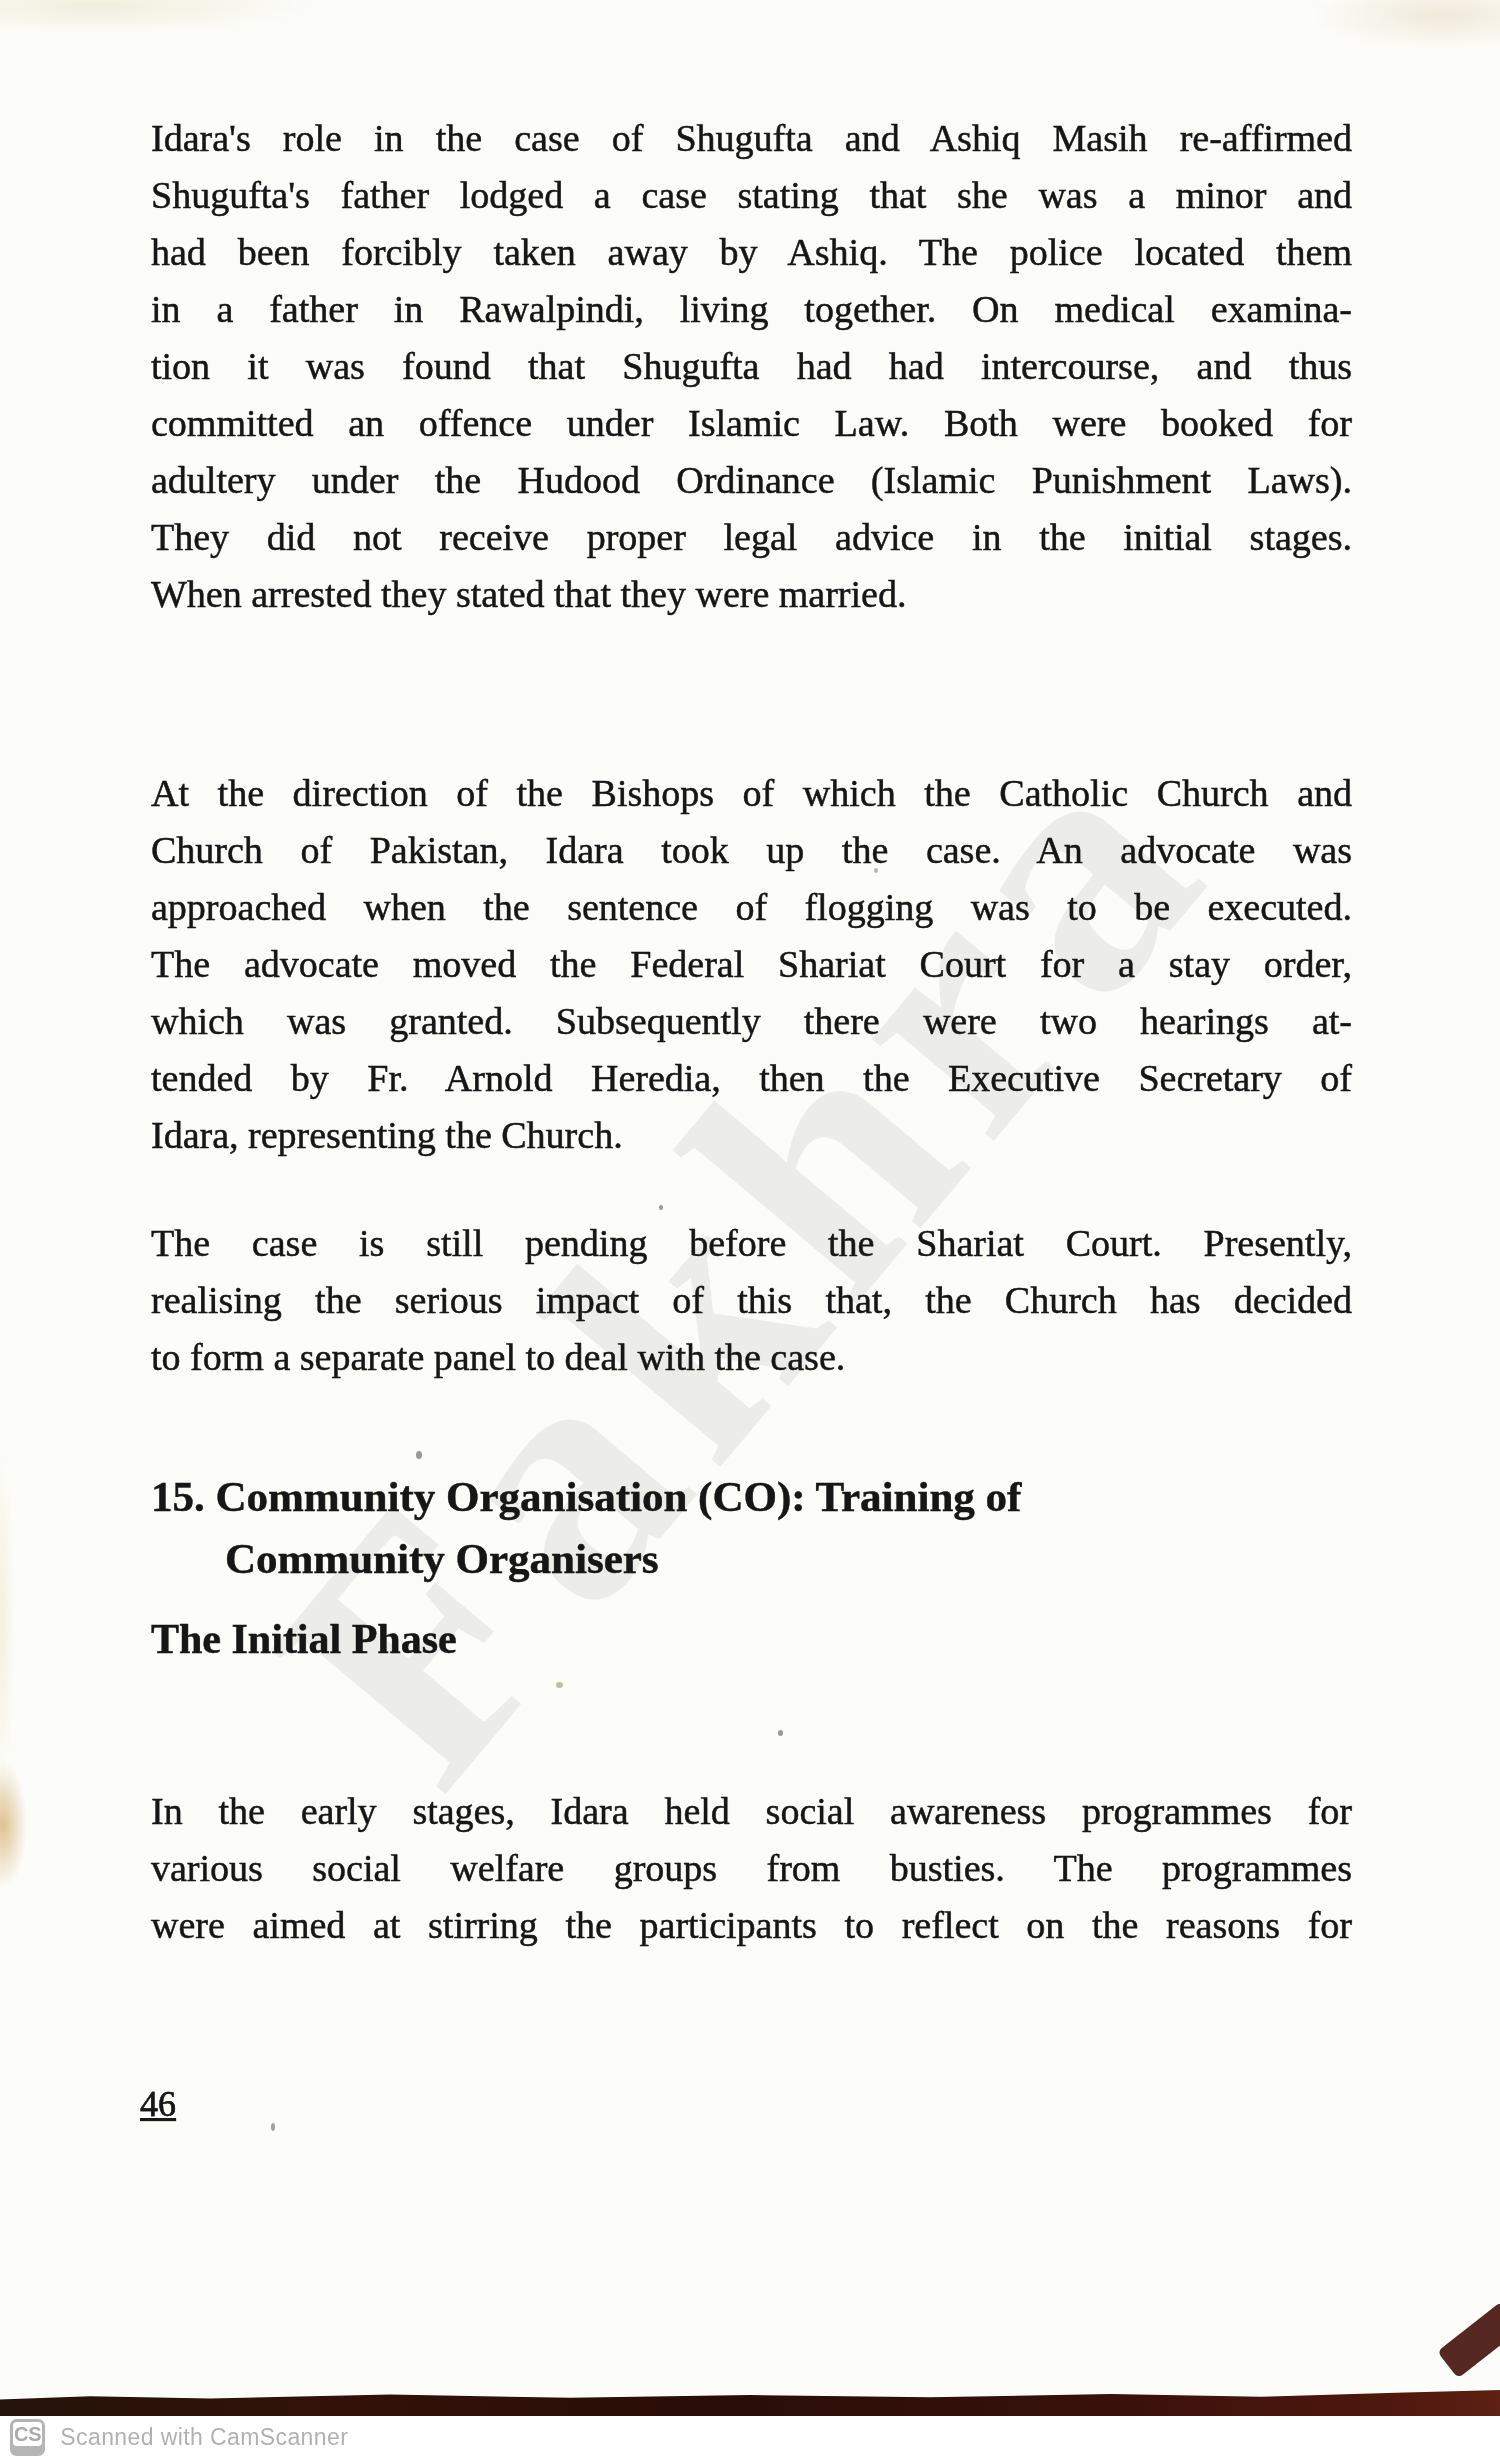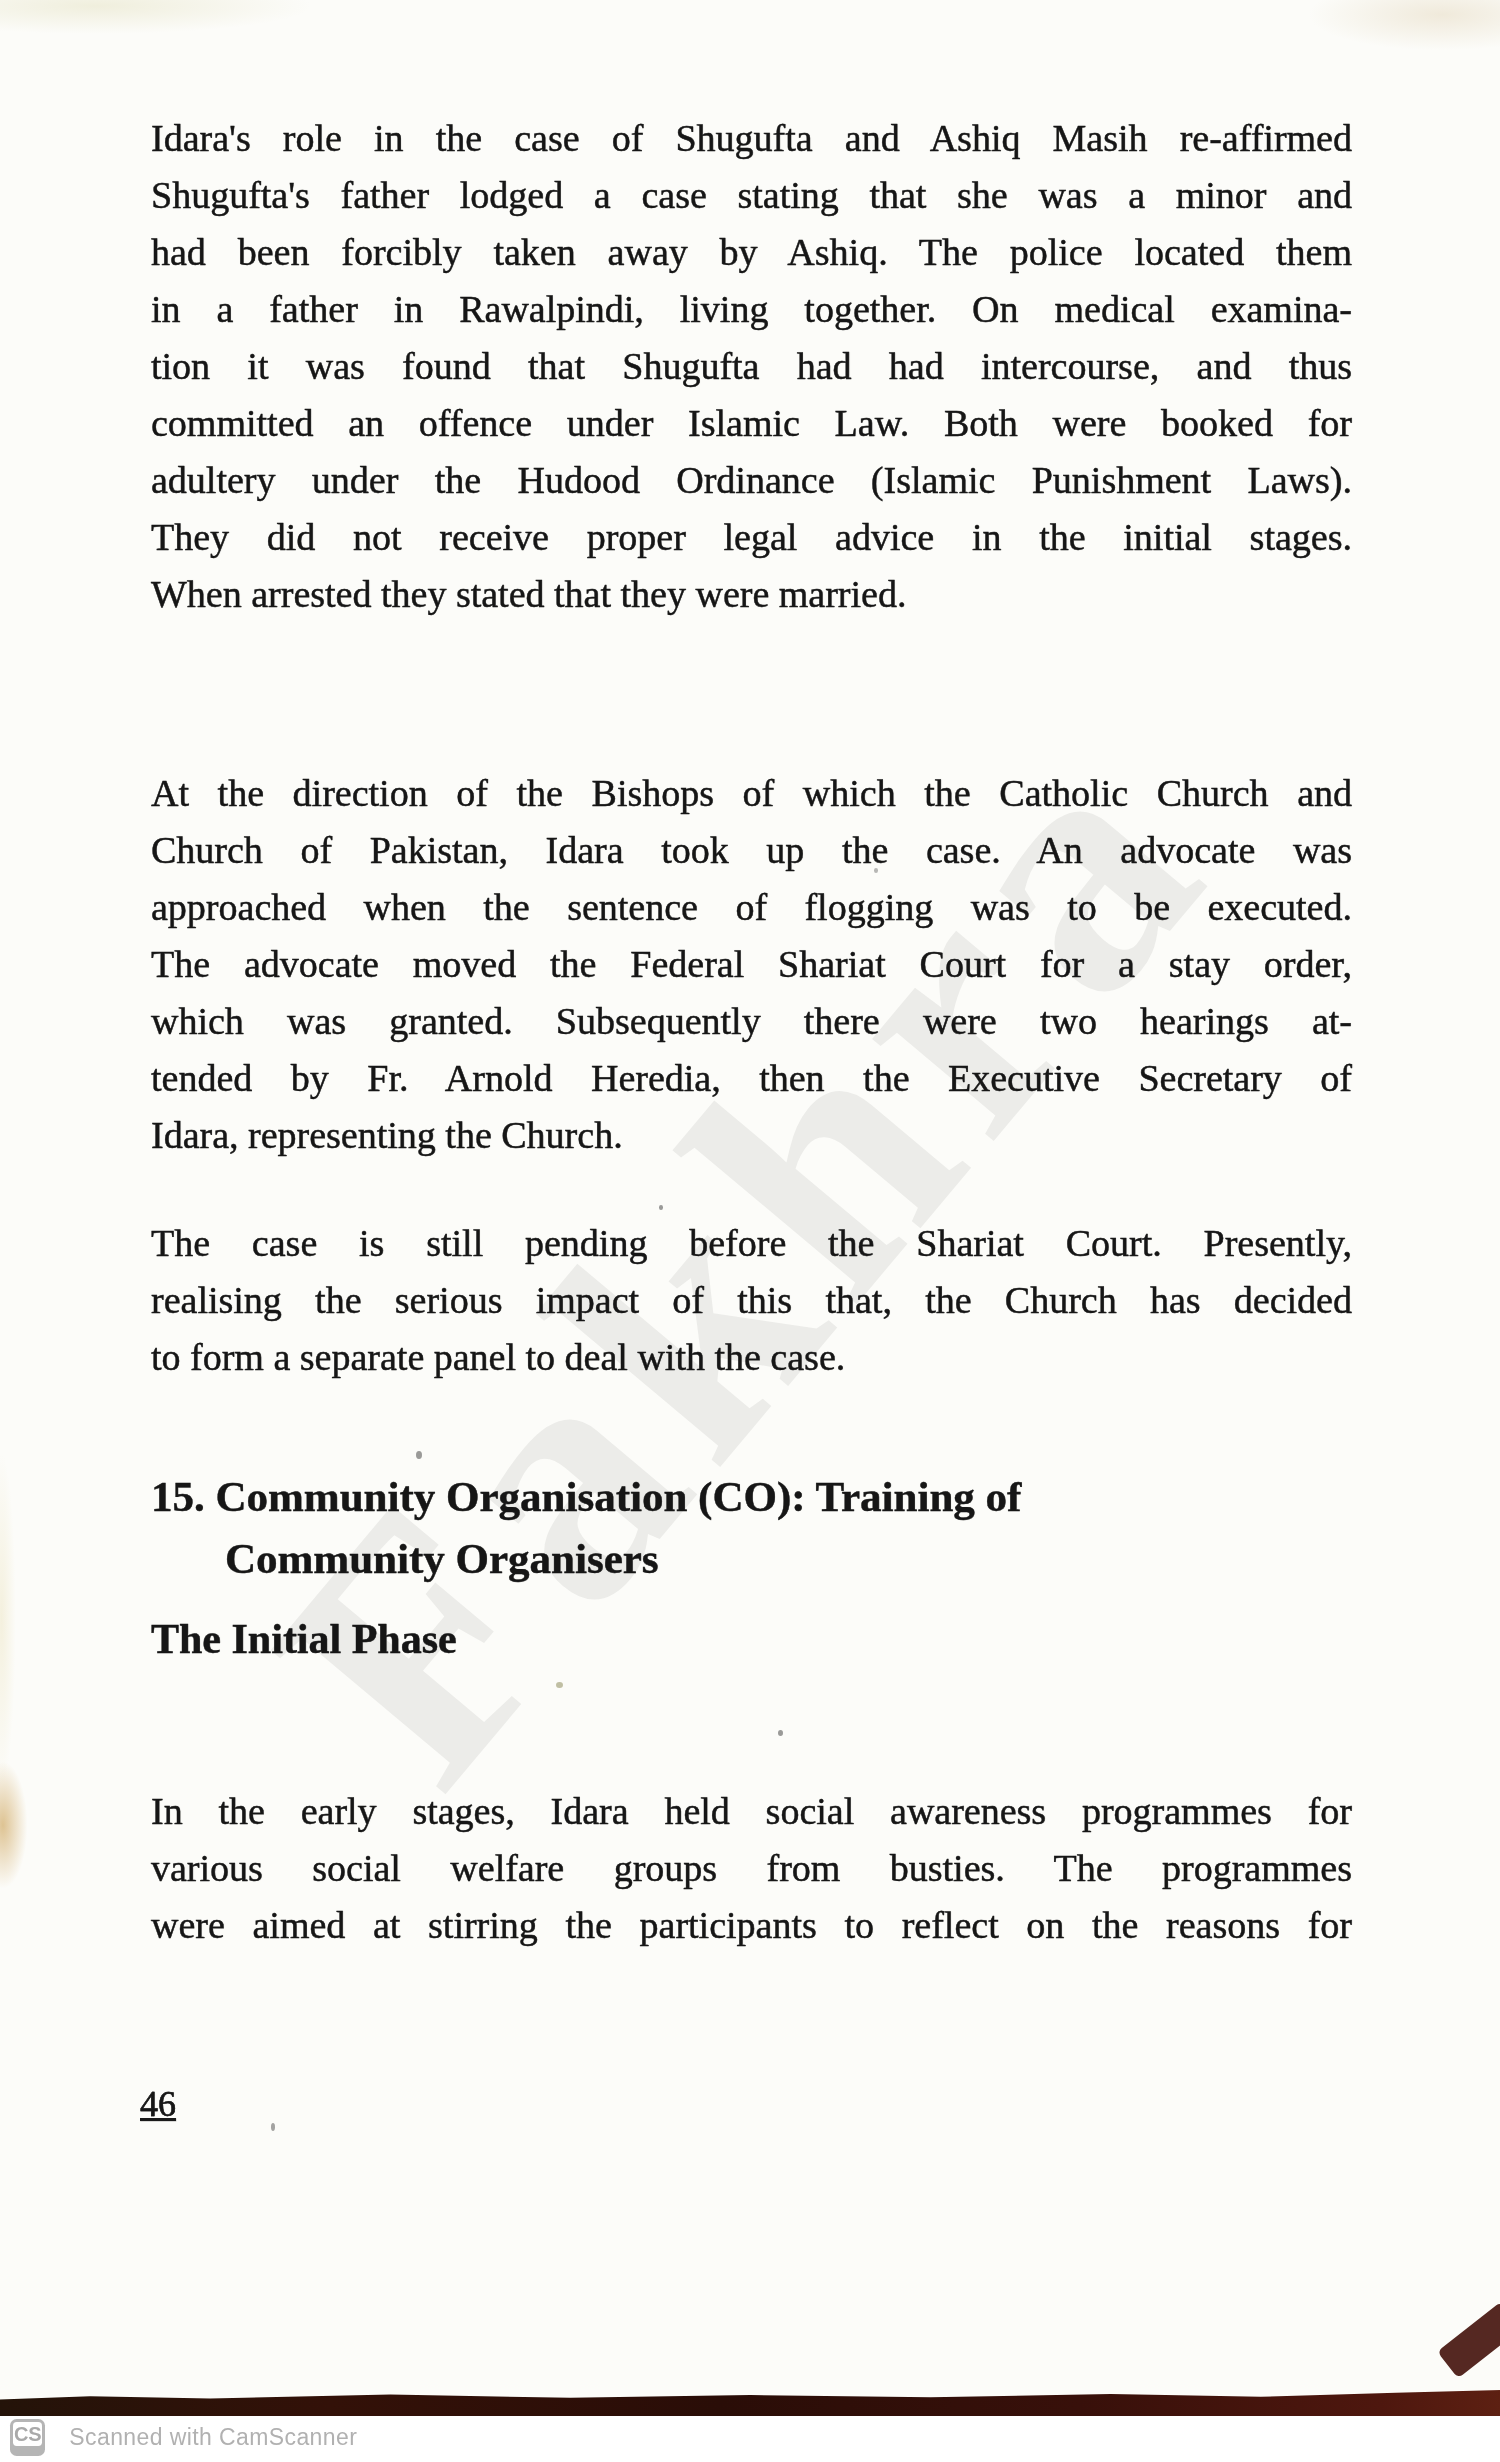--- a/index.html
+++ b/index.html
@@ -70,21 +70,21 @@
   .edge-rise{
     position:absolute; right:-19px; top:2323px; width:81px; height:34px;
     background:#42110a; transform:rotate(-38deg); opacity:0.9; border-radius:5.9px;
   }
   .footer-strip{
     position:absolute; left:0; top:2416px; width:1501px; height:46px; background:#ffffff;
   }
   
   .footer{
     position:absolute; left:10.3px; top:2419px; height:37px;
-    display:flex; align-items:center; gap:24px;
+    display:flex; align-items:center; gap:15px;
     font-family:"Liberation Sans", sans-serif;
   }
   .cs-logo{ position:relative; width:35px; height:37px; background:#b5b5b5; border-radius:6.6px; flex:0 0 auto; }
   .cs-inner{
     position:absolute; left:2.9px; top:2.9px; right:2.9px; bottom:9.6px;
     background:#ffffff; border-radius:3.7px;
     display:flex; align-items:center; justify-content:center;
     font-size:20px; font-weight:bold; color:#a9a9a9; letter-spacing:0px;
   }
   .footer-text{ font-size:23px; color:#b1b1b1; letter-spacing:0.4px; }

